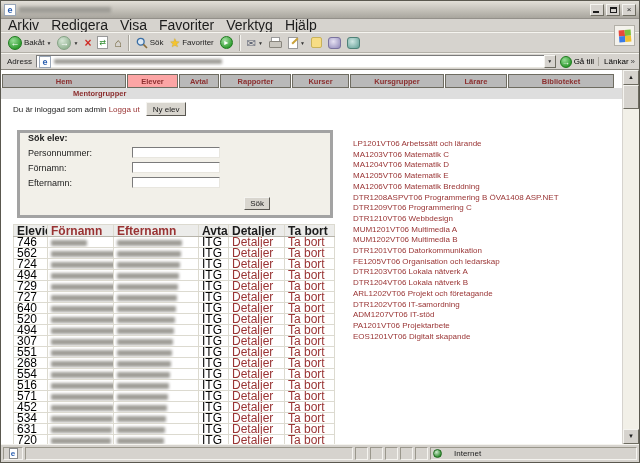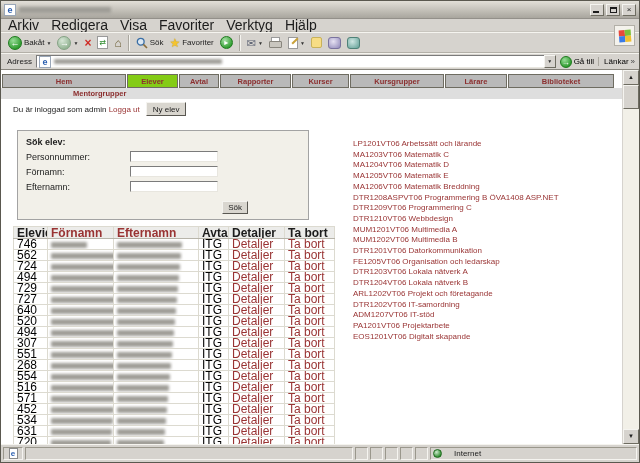--- a/index.html
+++ b/index.html
@@ -64,33 +64,33 @@
   .content { flex:1; display:flex; border-top:1px solid #89867e; background:#fff; min-height:0; }
   .main { flex:1; position:relative; overflow:hidden; }
   .vscroll { width:17px; background:#f2f0e8; border-left:1px solid #d6d3ce; display:flex; flex-direction:column; flex:0 0 auto; }
   .sbtn { height:15px; background:#d6d3ce; border:1px solid; border-color:#f5f4f0 #6e6c61 #6e6c61 #f5f4f0; font-size:6px; text-align:center; line-height:13px; color:#222; }
   .sthumb { height:24px; background:#d6d3ce; border:1px solid; border-color:#f5f4f0 #6e6c61 #6e6c61 #f5f4f0; }
   .sspace { flex:1; }
 
   
   .tabrow { display:flex; margin:4px 0 0 1px; height:14px; font-size:7.5px; font-weight:bold; }
   .tab { background:#b9b9b9; border:1px solid #6e6c61; color:#8c2f2f; display:flex; align-items:center; justify-content:center; margin-right:1px; cursor:default; }
-  .tab.active { background:#84cc16;text-align:center; }
+  .tab.active { background:#fca5a5;text-align:center; }
   .tabrow .tab:nth-of-type(1){width:124px}.tabrow .tab:nth-of-type(2){width:51px}
   .tabrow .tab:nth-of-type(3){width:40px}.tabrow .tab:nth-of-type(4){width:71px}
   .tabrow .tab:nth-of-type(5){width:57px}.tabrow .tab:nth-of-type(6){width:94px}
   .tabrow .tab:nth-of-type(7){width:62px}.tabrow .tab:nth-of-type(8){width:106px}
   .substrip { height:11px; background:#dedede; display:flex; align-items:center; font-size:7.5px; font-weight:bold; color:#8c2f2f; padding-left:72px; }
   .loginrow { height:16px; display:flex; align-items:center; font-size:8px; color:#1c1c1c; padding-left:12px; margin-top:2px; }
   .link { color:#993333; text-decoration:none; cursor:pointer; }
   .btn { font-size:8px; background:#d9d6cf; border:1px solid; border-color:#f5f4f0 #595751 #595751 #f5f4f0; padding:1px 6px; color:#1c1c1c; }
   .btn-ny { margin-left:6px; height:14px; }
 
   
-  .searchpanel { margin:13px 0 0 16px; width:292px; background:#f2f0e9; border:1px solid #a3a3a3; padding:6px 8px 4px; }
+  .searchpanel { margin:13px 0 0 16px; width:316px; background:#f2f0e9; border:3px solid #a3a3a3; padding:0 8px 4px; }
   .sp-title { font-size:9px; font-weight:bold; color:#1c1c1c; }
   .sp-row { display:flex; align-items:center; margin-top:4px; font-size:9px; color:#1c1c1c; }
   .sp-label { width:104px; }
   .sp-input { width:88px; height:11px; background:#fff; border:1px solid; border-color:#7b7b7b #e8e6df #e8e6df #7b7b7b; }
   .sp-btnrow { text-align:right; padding:4px 52px 1px 0; }
   .btn-sok { height:13px; padding:0 5px; }
 
   
   .studtable { margin:6px 0 0 12px; width:321px; border-collapse:collapse; font-size:12px; table-layout:fixed; border:1px solid #9a978c; }
   .studtable th, .studtable td { border:1px solid #dcdad0; padding:0 3px; height:10px; line-height:10px; text-align:left; overflow:hidden; white-space:nowrap; }

